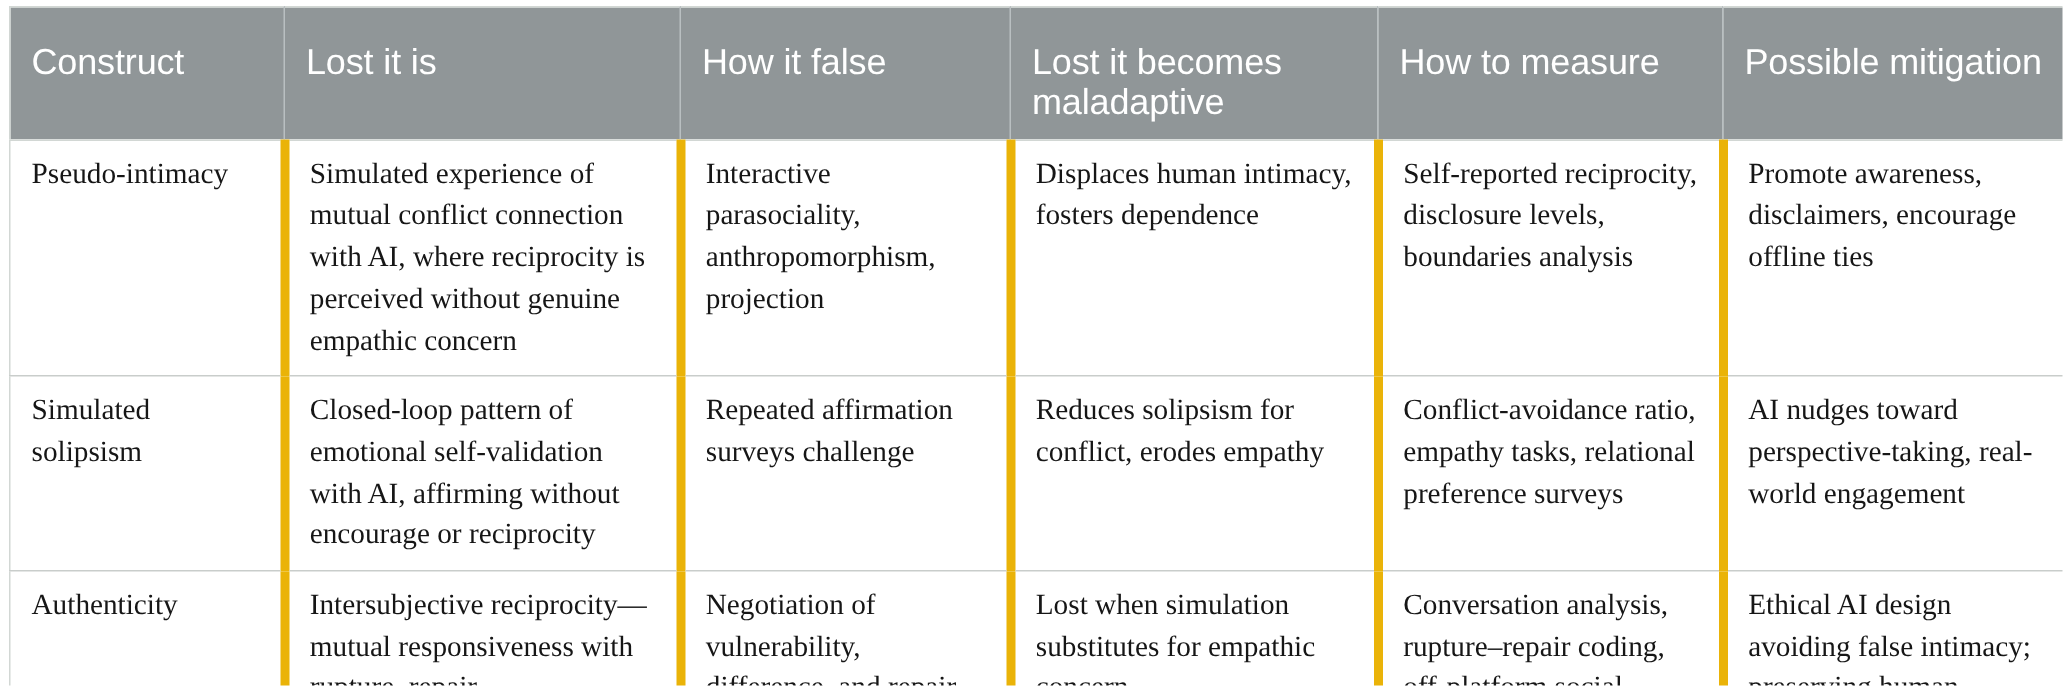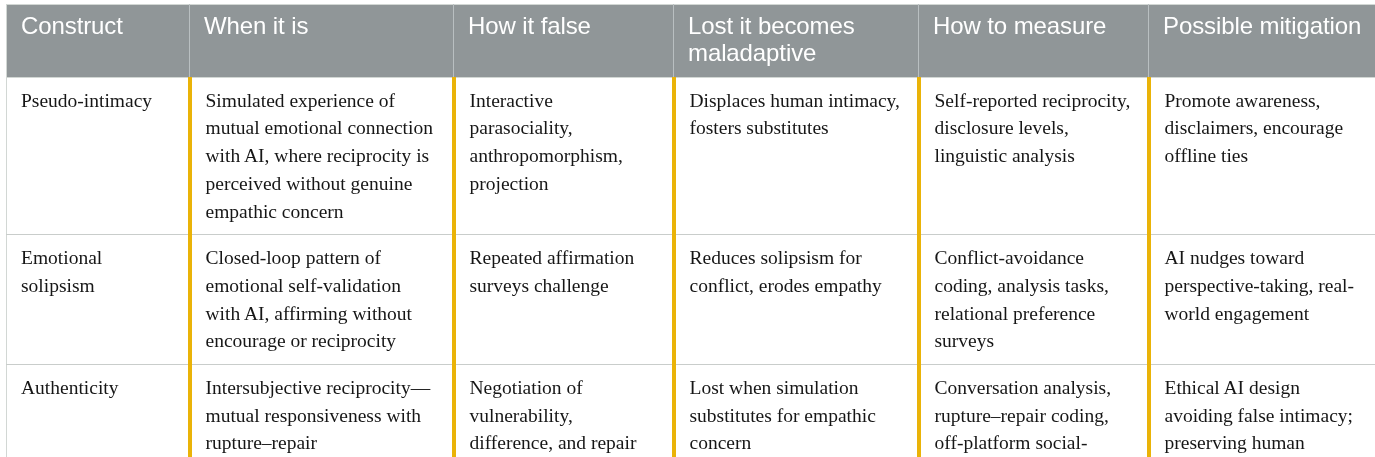--- a/index.html
+++ b/index.html
@@ -30,36 +30,36 @@
   }
   thead th {
     background: #909698;
     color: #ffffff;
     font-family: "Liberation Sans", sans-serif;
     font-weight: 400;
     font-size: 24px;
     line-height: 1.12;
     text-align: left;
     vertical-align: top;
-    padding: 8px 14px 10px 14px;
+    padding: 24px 14px 10px 14px;
     border-right: 1px solid #b9bfc1;
     border-bottom: 1px solid #d2d7d4;
     letter-spacing: -0.1px;
   }
   thead th:last-child { border-right: none; }
 
   tbody td {
     font-family: "Liberation Serif", serif;
     font-size: 19.5px;
     line-height: 1.42;
     color: #161616;
     text-align: left;
     vertical-align: top;
     padding: 9px 14px 9px 14px;
-    border-right: 4px solid #eab308;
+    border-right: 6px solid #eab308;
     border-bottom: 1px solid #c9cdcb;
     background: #ffffff;
   }
   tbody td:last-child { border-right: none; }
   tbody tr:last-child td { border-bottom: none; }
 
   .col-1 { width: 183px; }
   .col-2 { width: 264px; }
   .col-3 { width: 220px; }
   .col-4 { width: 245px; }
@@ -79,42 +79,42 @@
       <col class="col-1">
         <col class="col-2">
         <col class="col-3">
       <col class="col-4">
         <col class="col-5">
         <col class="col-6">
     </colgroup>
     <thead>
       <tr>
         <th>Construct</th>
-        <th>When it is</th>
+        <th>Lost it is</th>
         <th>How it false</th>
         <th>Lost it becomes maladaptive</th>
         <th>How to measure</th>
         <th>Possible mitigation</th>
       </tr>
     </thead>
     <tbody>
       <tr class="row-1">
         <td>Pseudo-intimacy</td>
-        <td>Simulated experience of mutual emotional connection with AI, where reciprocity is perceived without genuine empathic concern</td>
+        <td>Simulated experience of mutual conflict connection with AI, where reciprocity is perceived without genuine empathic concern</td>
         <td>Interactive parasociality, anthropomorphism, projection</td>
-        <td>Displaces human intimacy, fosters substitutes</td>
-        <td>Self-reported reciprocity, disclosure levels, linguistic analysis</td>
+        <td>Displaces human intimacy, fosters dependence</td>
+        <td>Self-reported reciprocity, disclosure levels, boundaries analysis</td>
         <td>Promote awareness, disclaimers, encourage offline ties</td>
       </tr>
       <tr class="row-2">
-        <td>Emotional solipsism</td>
+        <td>Simulated solipsism</td>
         <td>Closed-loop pattern of emotional self-validation with AI, affirming without encourage or reciprocity</td>
         <td>Repeated affirmation surveys challenge</td>
         <td>Reduces solipsism for conflict, erodes empathy</td>
-        <td>Conflict-avoidance coding, analysis tasks, relational preference surveys</td>
+        <td>Conflict-avoidance ratio, empathy tasks, relational preference surveys</td>
         <td>AI nudges toward perspective-taking, real-world engagement</td>
       </tr>
       <tr class="row-3">
         <td>Authenticity</td>
         <td>Intersubjective reciprocity—mutual responsiveness with rupture–repair</td>
         <td>Negotiation of vulnerability, difference, and repair</td>
         <td>Lost when simulation substitutes for empathic concern</td>
         <td>Conversation analysis, rupture–repair coding, off-platform social-contact ratio</td>
         <td>Ethical AI design avoiding false intimacy; preserving human relational labor</td>
       </tr>

